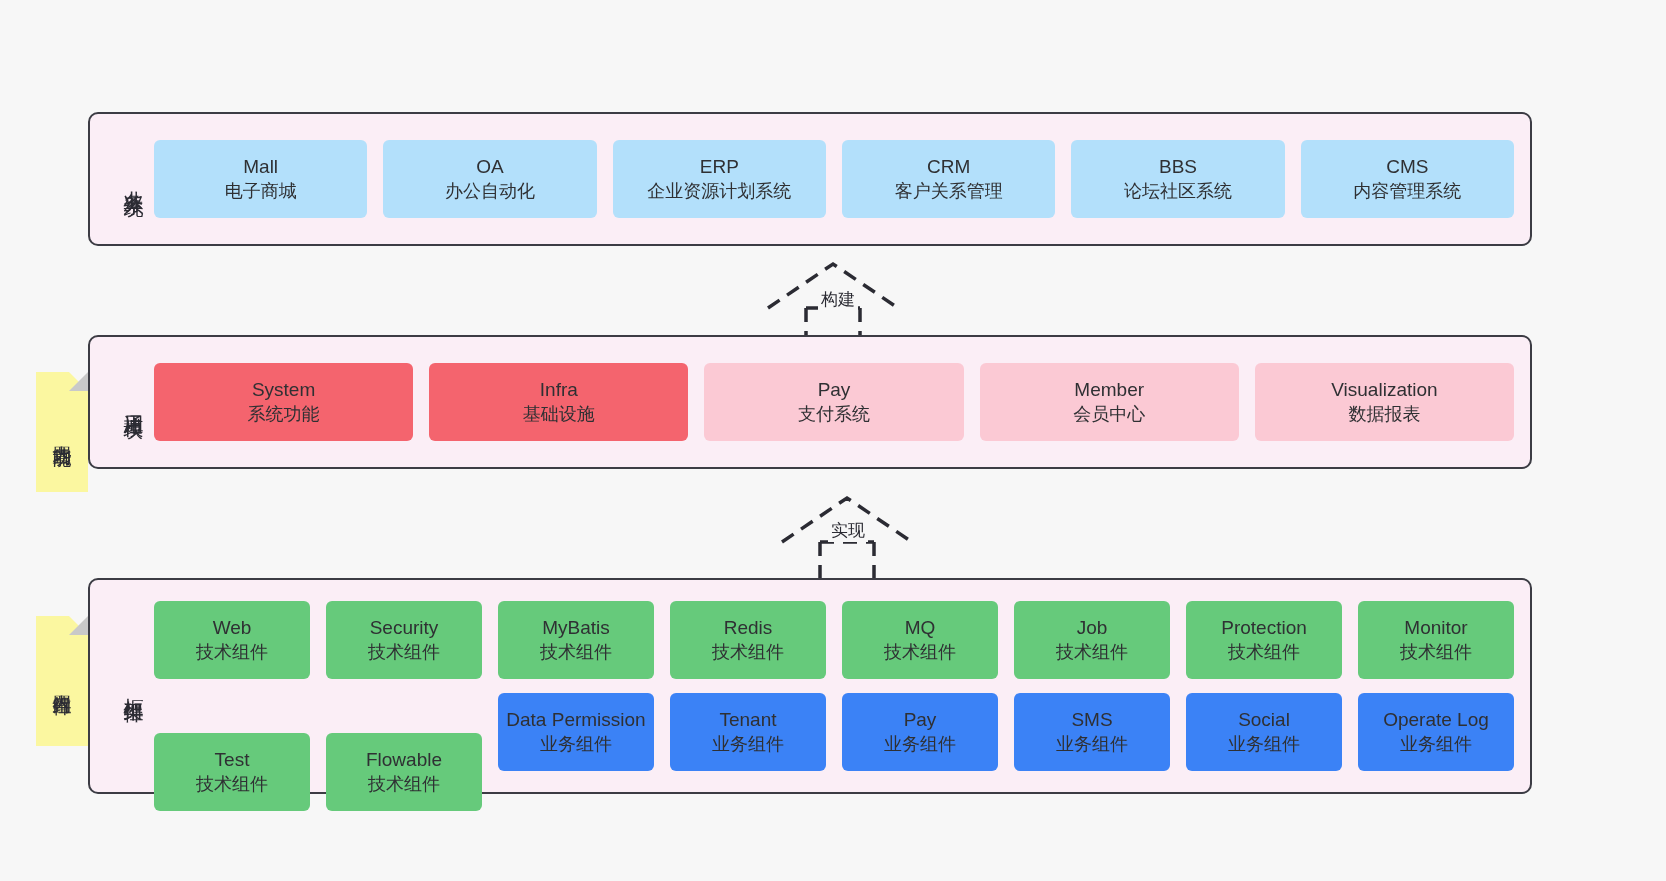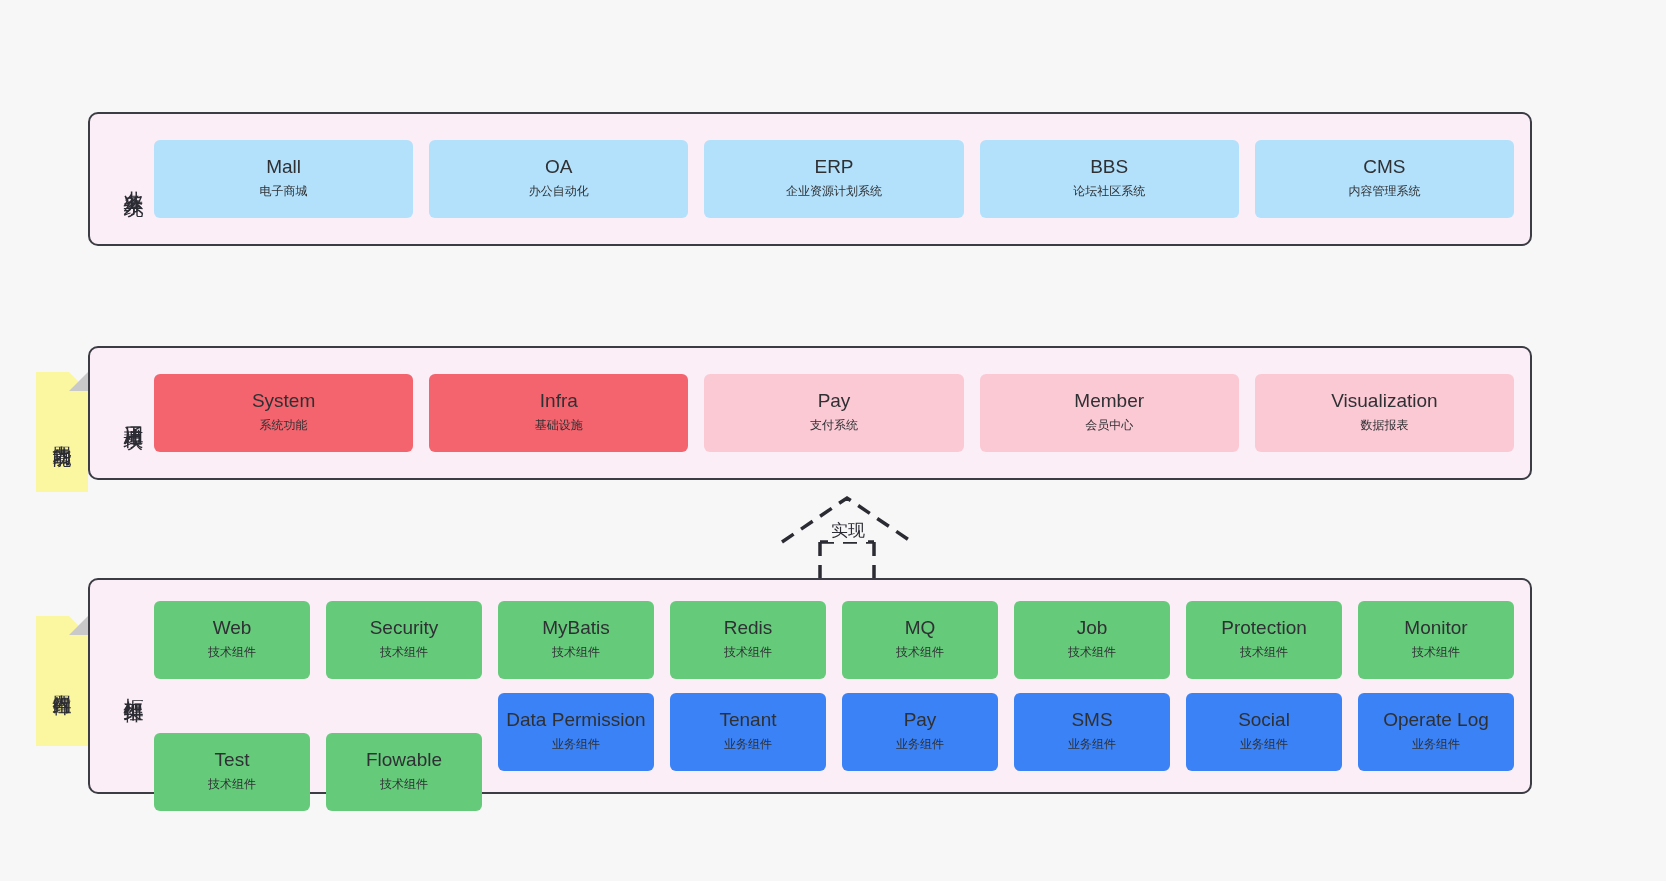--- a/index.html
+++ b/index.html
@@ -57,33 +57,33 @@
     display:flex;
     flex-direction:column;
     align-items:center;
     justify-content:center;
     text-align:center;
     box-sizing:border-box;
     padding:6px 4px;
     color:#2f3033;
   }
   .card .t1{font-size:19px;line-height:25px;}
-  .card .t2{font-size:12px;line-height:25px;}
+  .card .t2{font-size:18px;line-height:25px;}
 
   .c-blue{background:#b3e0fb;}
   .c-red{background:#f4646e;}
   .c-pink{background:#fbc9d4;}
   .c-green{background:#66ca7b;margin-top:40px;}
   .c-lgreen{background:#3b82f6;}
 
   
   #layer-business{left:88px;top:112px;width:1444px;height:134px;}
   #layer-business .card{height:78px;}
 
-  #layer-common{left:88px;top:346px;width:1444px;height:134px;}
+  #layer-common{left:88px;top:335px;width:1444px;height:134px;}
   #layer-common .card{height:78px;}
 
   #layer-framework{left:88px;top:578px;width:1444px;height:216px;}
   #layer-framework .card{height:78px;}
 
   
   .note{
     position:absolute;
     width:52px;
     background:#fbf7a0;
@@ -149,31 +149,44 @@
         </div>
         <div class="card c-blue">
           <span class="t1">OA</span>
           <span class="t2">办公自动化</span>
         </div>
         <div class="card c-blue">
           <span class="t1">ERP</span>
           <span class="t2">企业资源计划系统</span>
         </div>
         <div class="card c-blue">
+          <span class="t1">CRM</span>
+          <span class="t2">客户关系管理</span>
+        </div>
+        <div class="card c-blue">
           <span class="t1">BBS</span>
           <span class="t2">论坛社区系统</span>
         </div>
         <div class="card c-blue">
           <span class="t1">CMS</span>
           <span class="t2">内容管理系统</span>
         </div>
       </div>
     </div>
   </div>
 
+  <div class="conn" id="conn-build">
+    <svg width="150" height="86" viewBox="0 0 150 86" aria-hidden="true">
+      <path d="M10 50 L75 6 L140 50" fill="none" stroke="#2b2b33" stroke-width="3.5" stroke-dasharray="14 9" stroke-linecap="butt"></path>
+      <path d="M48 50 L102 50" fill="none" stroke="#2b2b33" stroke-width="3.5" stroke-dasharray="14 9"></path>
+      <path d="M48 50 L48 86" fill="none" stroke="#2b2b33" stroke-width="3.5" stroke-dasharray="14 9"></path>
+      <path d="M102 50 L102 86" fill="none" stroke="#2b2b33" stroke-width="3.5" stroke-dasharray="14 9"></path>
+    </svg>
+    <span class="conn-label">构建</span>
+  </div>
 
   <div class="note" id="note-common">
     <span class="corner"></span>
     <span>内置功能</span>
   </div>
 
   <div class="layer" id="layer-common">
     <div class="layer-title">通用模块</div>
     <div class="cards">
       <div class="row">

